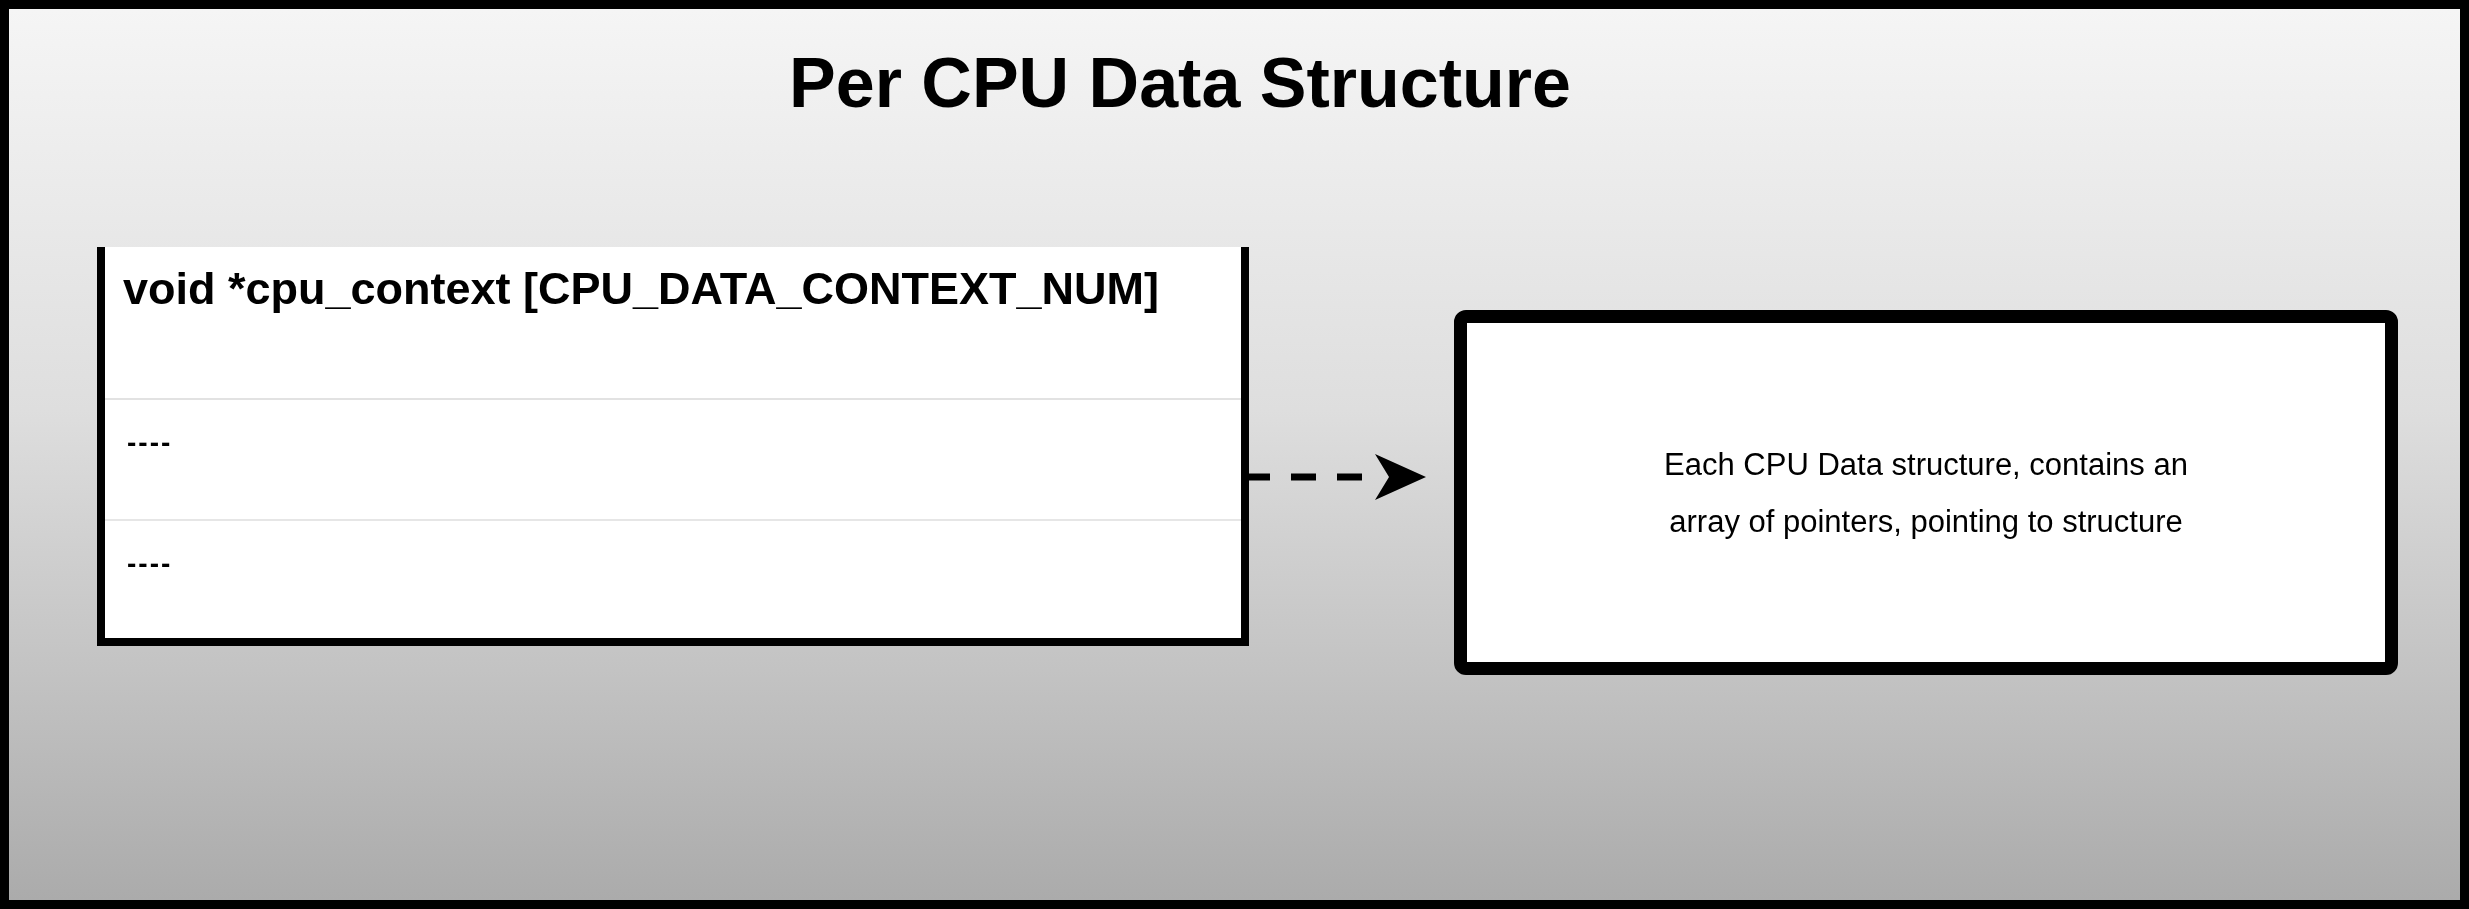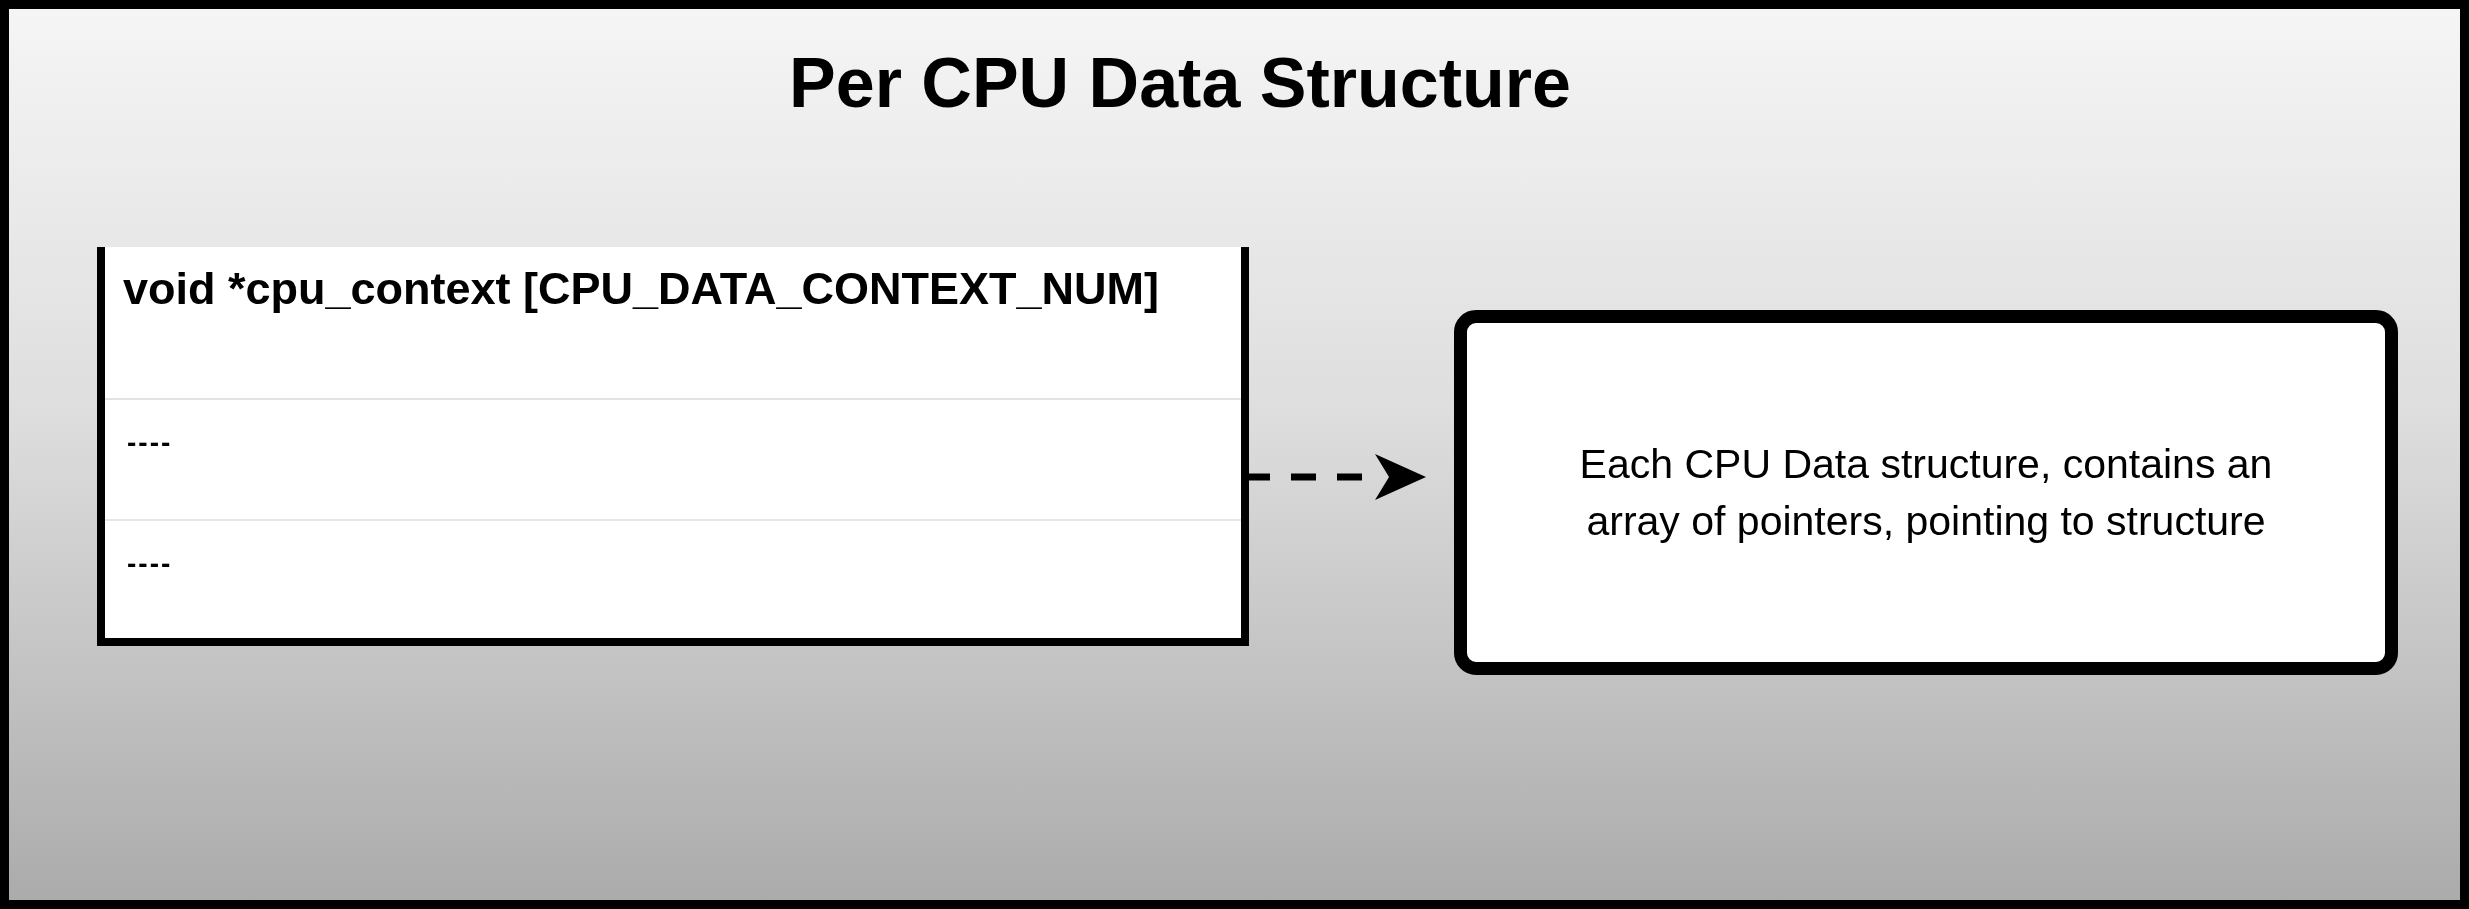--- a/index.html
+++ b/index.html
@@ -101,28 +101,28 @@
 
   
   .callout {
     position: absolute;
     left: 1445px;
     top: 301px;
     width: 944px;
     height: 365px;
     box-sizing: border-box;
     border: 13px solid #000000;
-    border-radius: 22px;
+    border-radius: 12px;
     background: #ffffff;
     display: flex;
     flex-direction: column;
     align-items: center;
     justify-content: center;
     text-align: center;
-    font-size: 41px;
+    font-size: 31px;
     line-height: 57px;
   }
   .callout div { white-space: nowrap; }
 </style>
 </head>
 <body>
 
 <div class="stage">
 
   <div class="diagram-title">Per CPU Data Structure</div>

